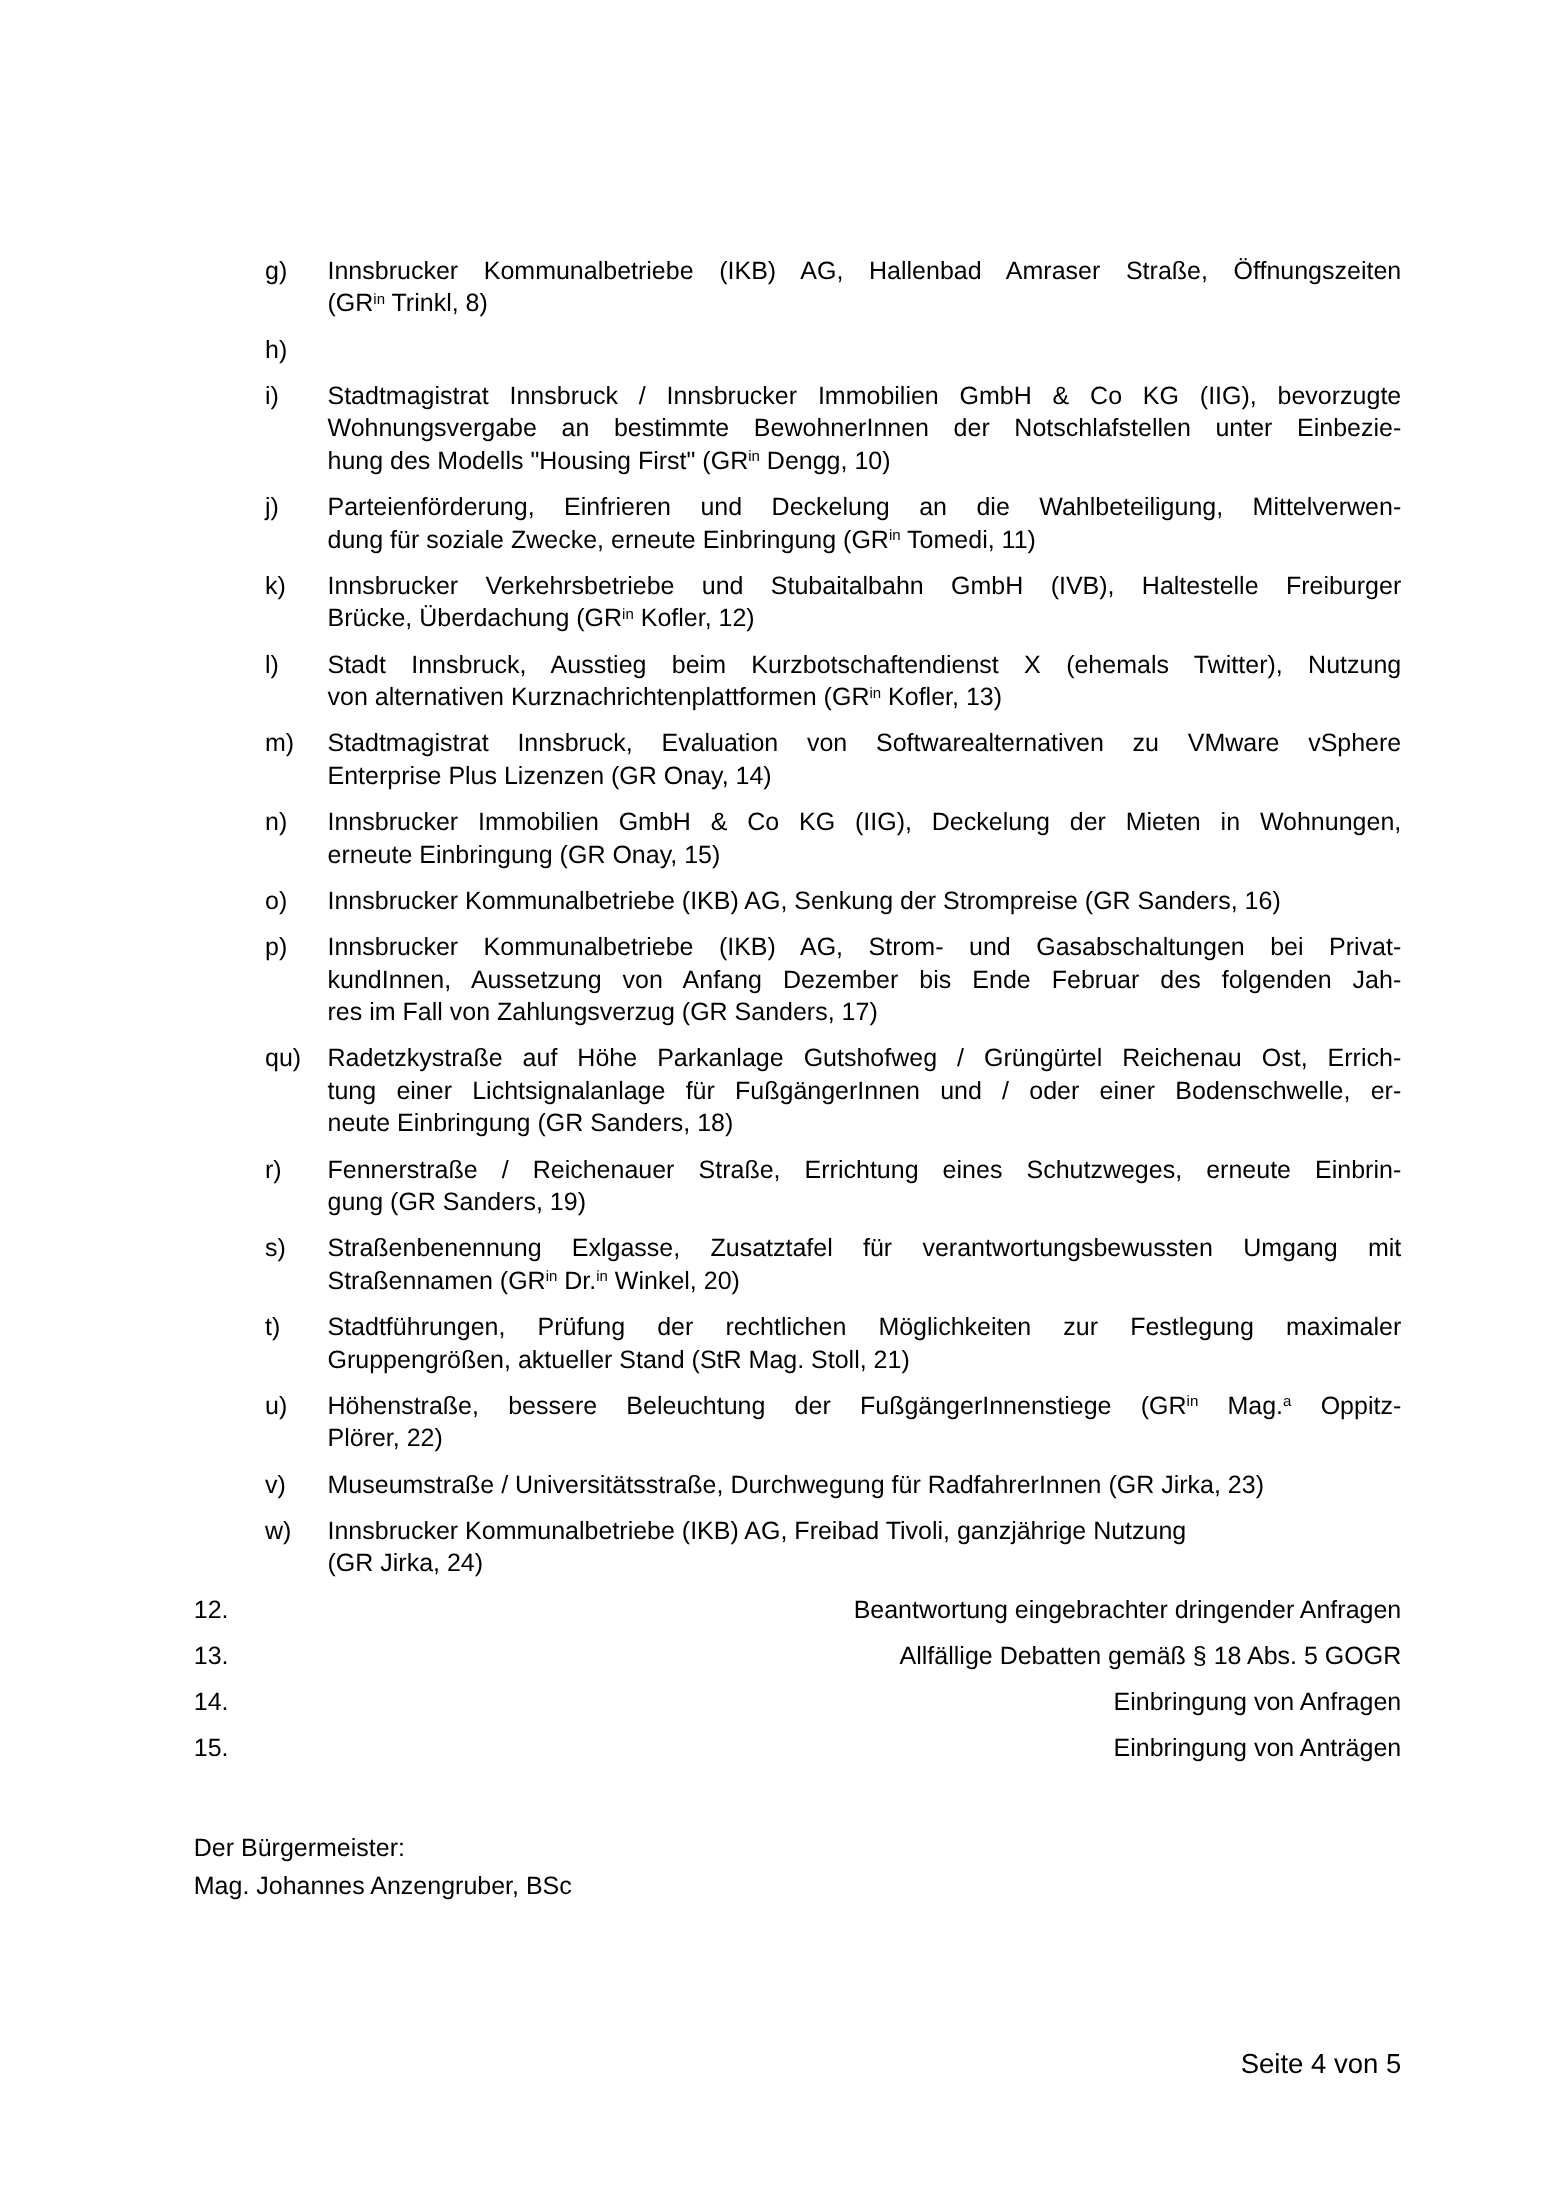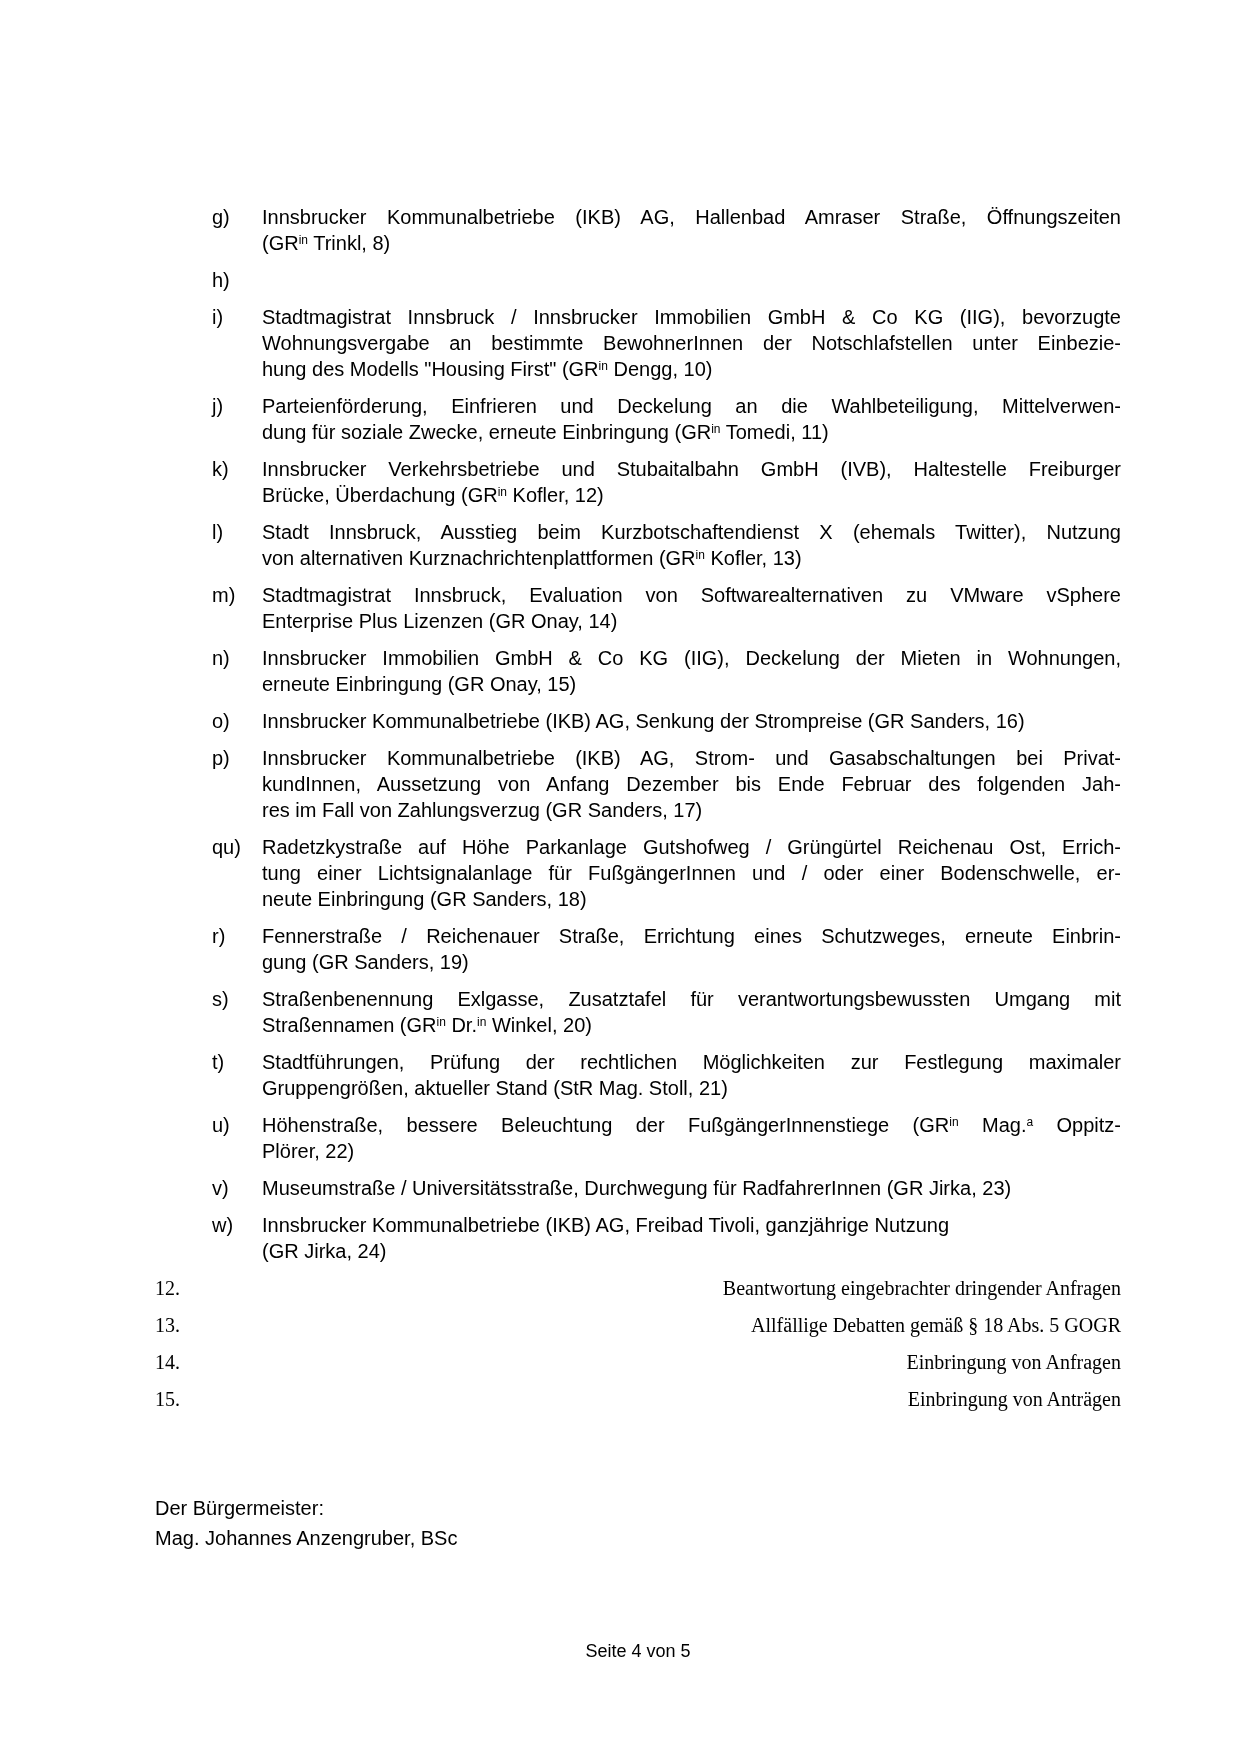--- a/index.html
+++ b/index.html
@@ -42,52 +42,51 @@
     text-align: left;
   }
   .tline.just {
     text-align: justify;
     text-align-last: justify;
   }
   
   .num-item {
     display: flex;
     margin-bottom: 11px;
-    font-family: Liberation Serif, serif;
   }
   .num-item .item-label {
     flex: 0 0 48px;
     width: 48px;
     line-height: 26px;
   }
   .num-item .item-body {
     flex: 1;
     line-height: 26px;
     text-align: right;
   }
   sup {
     font-size: 0.6em;
     line-height: 0;
     vertical-align: baseline;
     position: relative;
     top: -0.5em;
   }
   .signature {
-    margin-top: 81px;
+    margin-top: 52px;
   }
   .signature div {
     line-height: 30px;
   }
   .footer {
     position: absolute;
     left: 155px;
     top: 1640px;
     width: 966px;
-    text-align: center;
-    font-size: 18px;
+    text-align: right;
+    font-size: 22px;
     line-height: 22px;
   }
 </style>
 </head>
 <body>
 
 <div class="page">
   <div class="content">
 
     <div id="letter-list">

